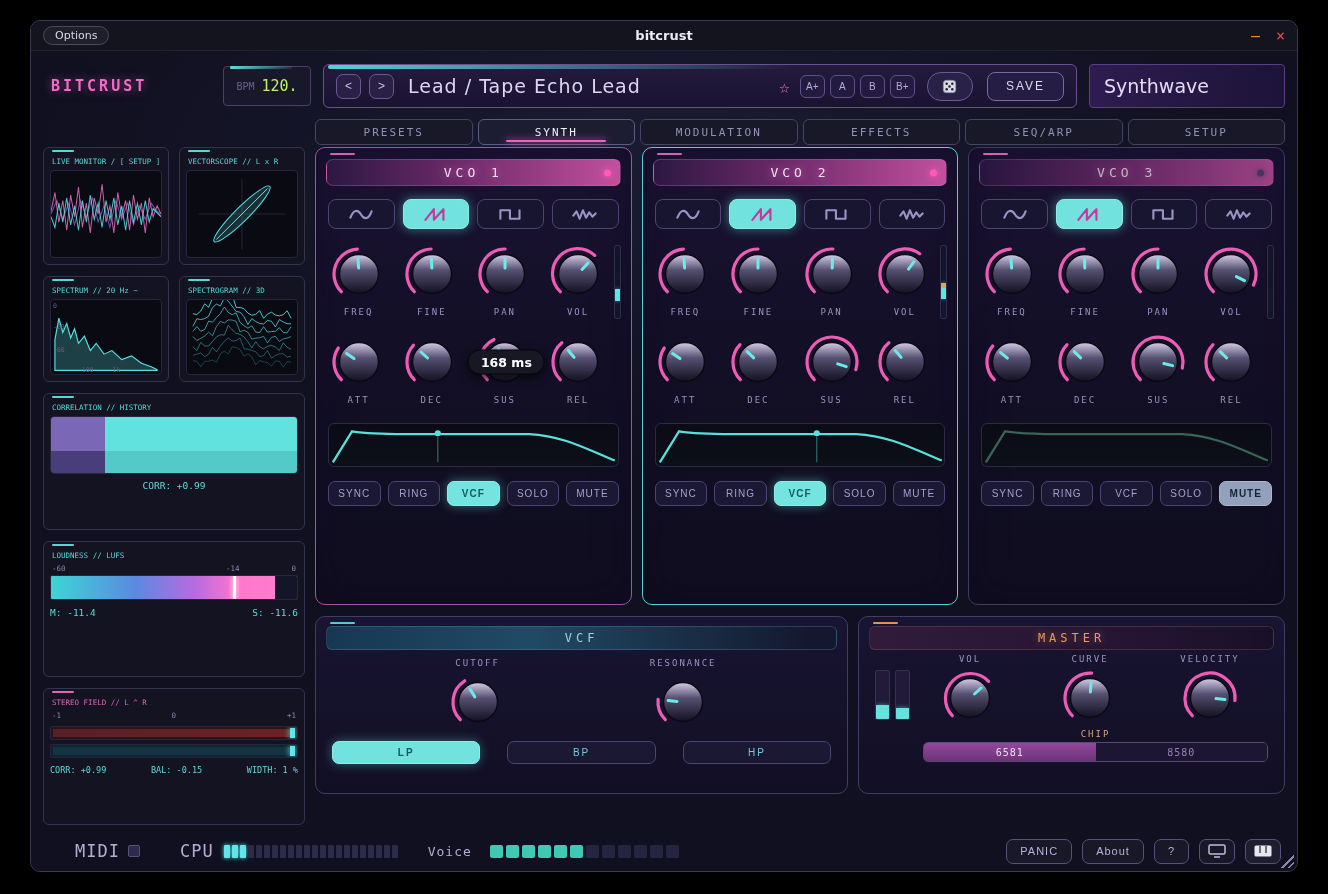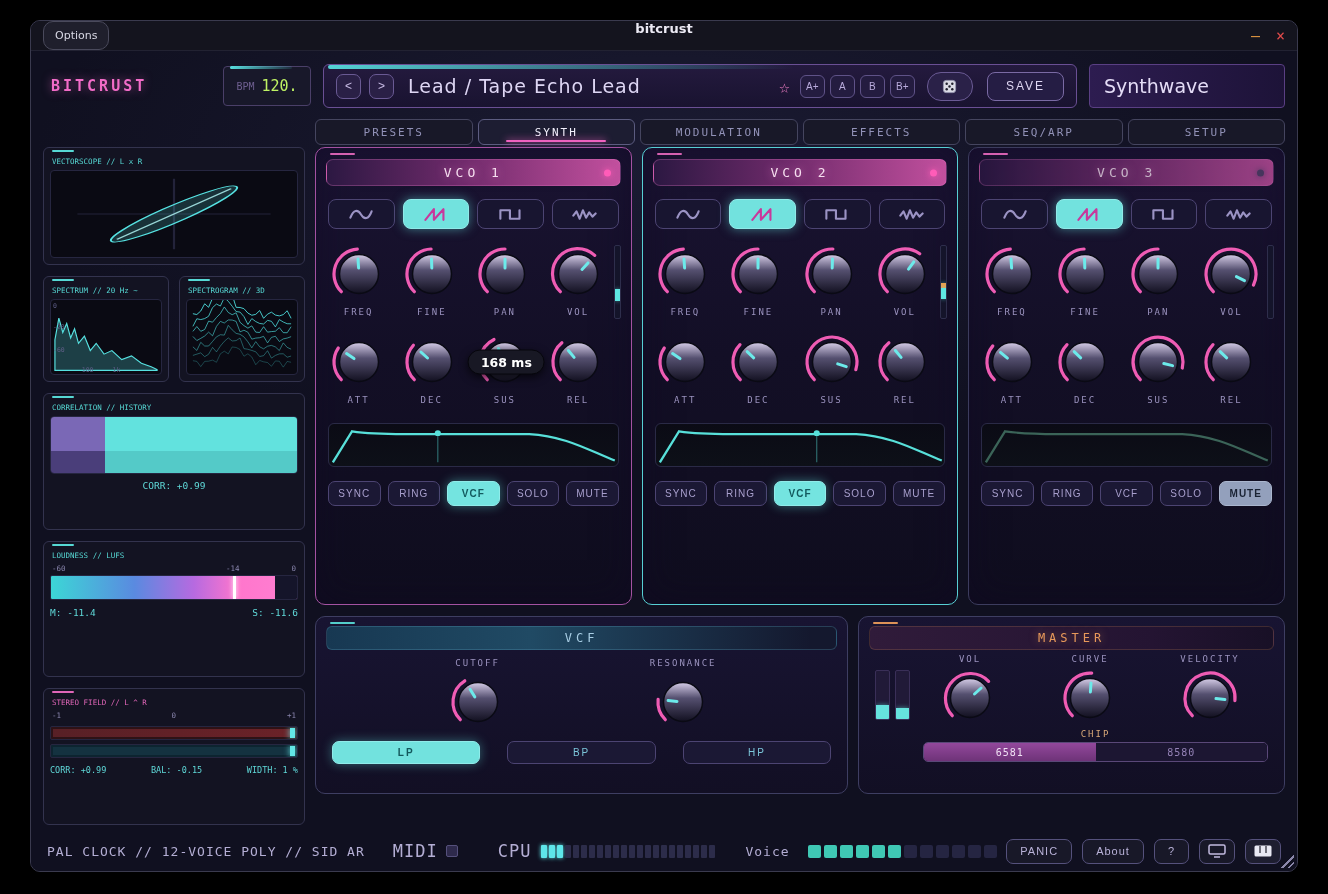--- a/index.html
+++ b/index.html
@@ -1,21 +1,21 @@
 <!DOCTYPE html>
 <html><head>
 <meta charset="utf-8">
 <style>
   html,body{margin:0;padding:0;background:#000;width:1328px;height:894px;overflow:hidden;
     font-family:"DejaVu Sans Mono",monospace;-webkit-font-smoothing:antialiased;}
   *{box-sizing:border-box}
   .window{position:absolute;left:30px;top:20px;width:1268px;height:852px;background:#101020;
     border:1px solid #3a3a4e;border-radius:10px;box-shadow:0 0 50px rgba(0,0,0,.9);overflow:hidden}
   
-  .titlebar{height:30px;display:flex;padding:0 12px;background:#14141e;
+  .titlebar{height:30px;display:flex;align-items:center;padding:0 12px;background:#14141e;
     border-bottom:1px solid #222232;position:relative}
   .options-btn{background:#1f1f2c;border:1px solid #4a4a5c;border-radius:10px;color:#d8d8e4;
     font-size:11px;padding:2px 11px;font-family:"DejaVu Sans",sans-serif;cursor:pointer}
   .win-title{position:absolute;left:0;right:0;text-align:center;color:#eceaf4;font-size:13px;
     font-weight:bold;font-family:"DejaVu Sans",sans-serif;pointer-events:none}
   .win-controls{margin-left:auto;display:flex;gap:16px;z-index:2;align-items:center}
   .win-min{color:#dd9440;font-size:15px;cursor:pointer}
   .win-close{color:#dd4a4a;font-size:15px;cursor:pointer}
   
   .app{padding:8px 12px 6px;height:822px;display:flex;flex-direction:column;
@@ -238,20 +238,30 @@
         <div class="tab">MODULATION</div>
         <div class="tab">EFFECTS</div>
         <div class="tab">SEQ/ARP</div>
         <div class="tab">SETUP</div>
       </div>
 
     <div class="content">
       <div class="sidebar">
 
         <div class="sb-row sb-row1">
+          <div class="mini-panel" style="--accent:#56d8d4">
+            <div class="mini-title">LIVE MONITOR / [ SETUP ]</div>
+            <div class="mini-body">
+              <svg viewBox="0 0 112 64" preserveAspectRatio="none">
+                <polyline points="0,32 6,22 12,36 18,24 24,40 30,22 36,34 42,20 48,38 54,26 60,42 66,22 72,36 78,24 84,40 90,26 96,36 102,24 108,30 112,32" fill="none" stroke="#8a6ae0" stroke-width="1" opacity="0.75"></polyline>
+                <polyline points="0,30 4,16 8,38 12,22 16,44 20,18 24,34 28,12 32,42 36,24 40,46 44,20 48,32 52,10 56,38 60,26 64,46 68,16 72,34 76,22 80,44 84,18 88,36 92,24 96,46 100,20 104,34 108,26 112,32" fill="none" stroke="#e06ab8" stroke-width="1" opacity="0.9"></polyline>
+                <polyline points="0,34 4,42 8,24 12,38 16,20 20,40 24,26 28,44 32,22 36,38 40,18 44,36 48,24 52,42 56,22 60,36 64,20 68,40 72,26 76,44 80,22 84,38 88,24 92,40 96,22 100,38 104,28 112,34" fill="none" stroke="#56dede" stroke-width="1" opacity="0.9"></polyline>
+              </svg>
+            </div>
+          </div>
           <div class="mini-panel" style="--accent:#56d8d4">
             <div class="mini-title">VECTORSCOPE // L x R</div>
             <div class="mini-body">
               <svg viewBox="0 0 112 88" preserveAspectRatio="none">
                 <line x1="56" y1="8" x2="56" y2="80" stroke="#23233a" stroke-width="1"></line>
                 <line x1="12" y1="44" x2="100" y2="44" stroke="#23233a" stroke-width="1"></line>
                 <ellipse cx="56" cy="44" rx="40" ry="7" fill="rgba(86,230,230,0.18)" stroke="#56e2e2" stroke-width="1" transform="rotate(-45 56 44)"></ellipse>
                 <line x1="30" y1="70" x2="82" y2="18" stroke="#aef2f2" stroke-width="1" opacity="0.85"></line>
               </svg>
             </div>
@@ -969,21 +979,20 @@
                   <div class="chip-opt active">6581</div>
                   <div class="chip-opt">8580</div>
                 </div>
             </div>
           </div>
         </div>
       </div>
     </div>
 
     <div class="footer">
-      <span class="f-status">PAL CLOCK // 12-VOICE POLY // SID AR</span>
       <span class="f-label ml28">MIDI</span>
       <span class="midi-led"></span>
       <span class="f-label ml40">CPU</span>
       <div class="cpu-meter" id="cpu-meter">
           <span class="cpu-seg on"></span>
           <span class="cpu-seg on"></span>
           <span class="cpu-seg on"></span>
           <span class="cpu-seg"></span>
           <span class="cpu-seg"></span>
           <span class="cpu-seg"></span>

